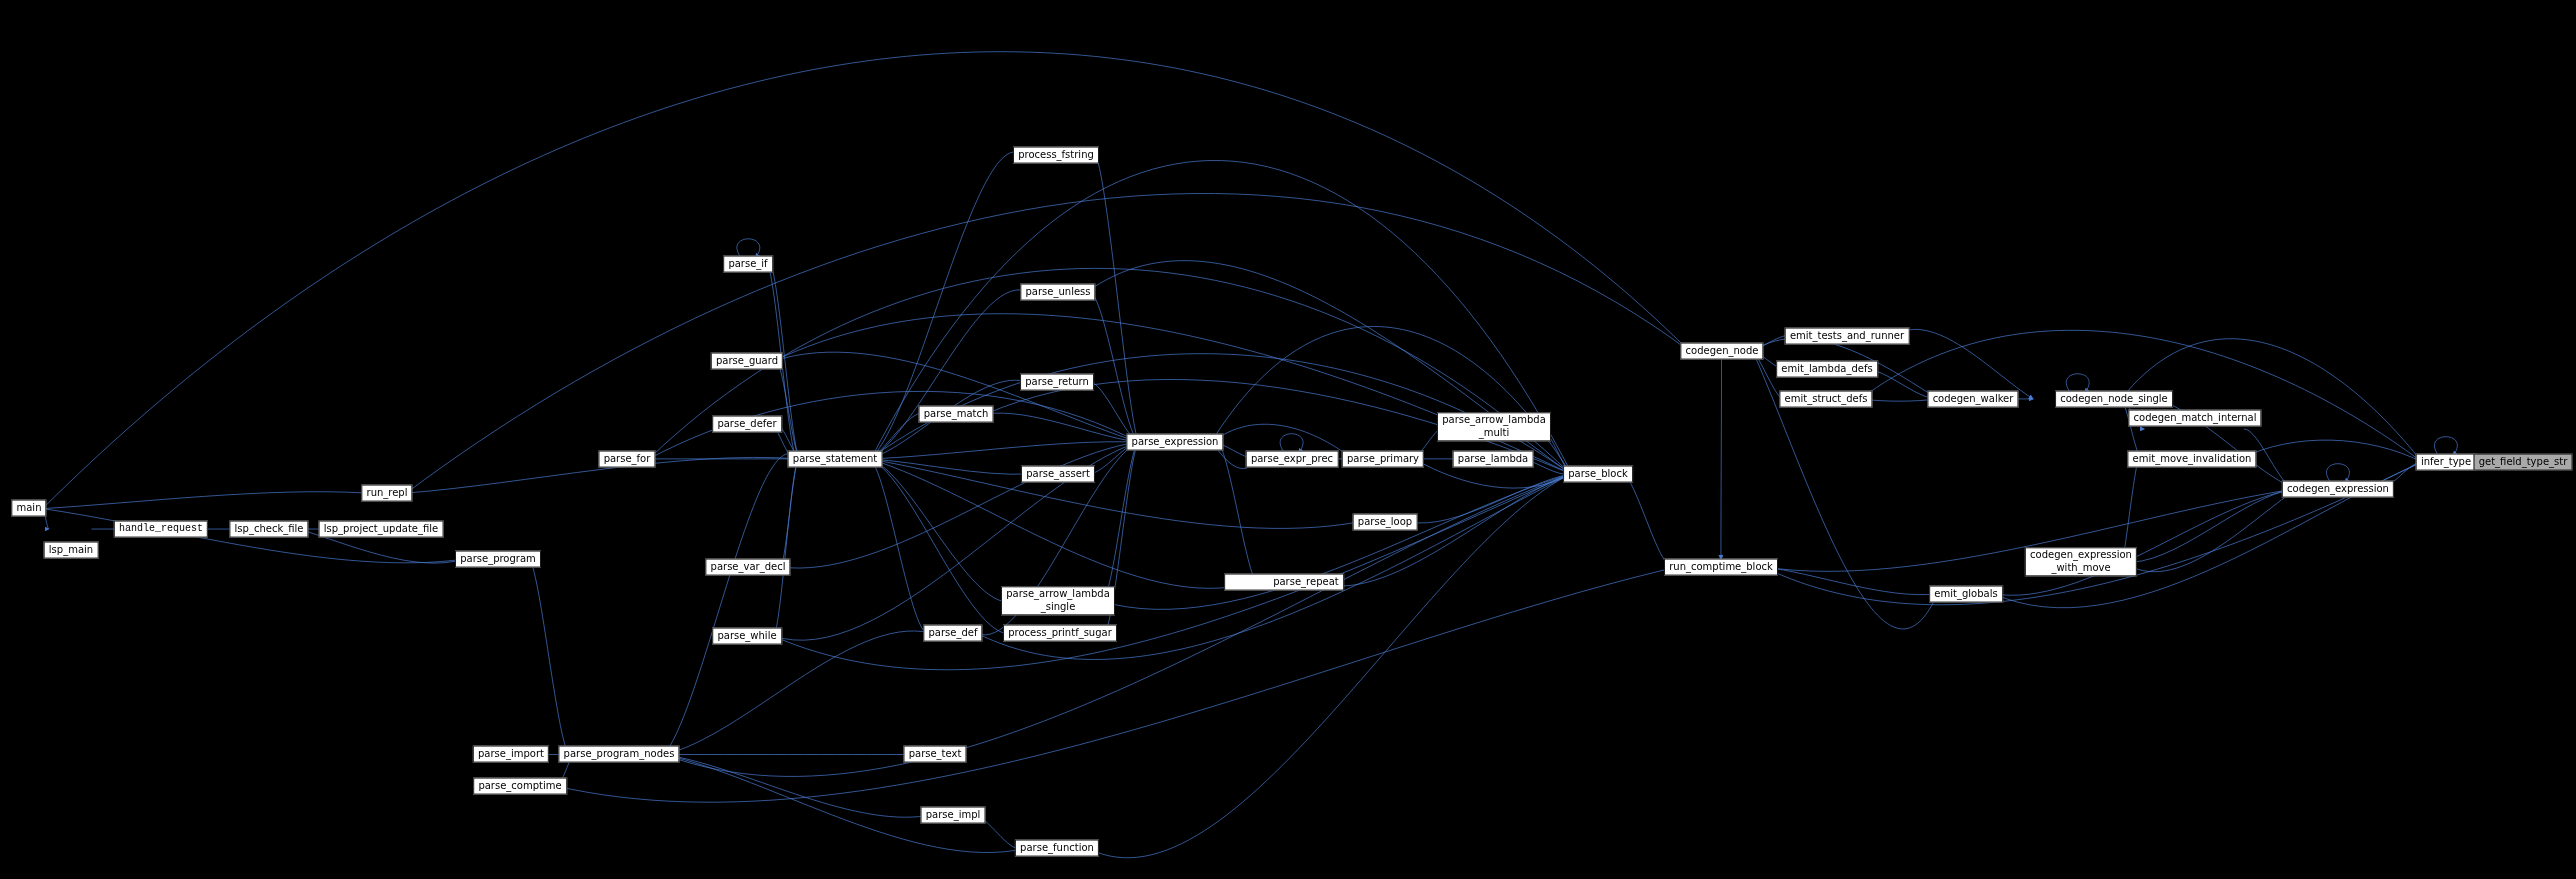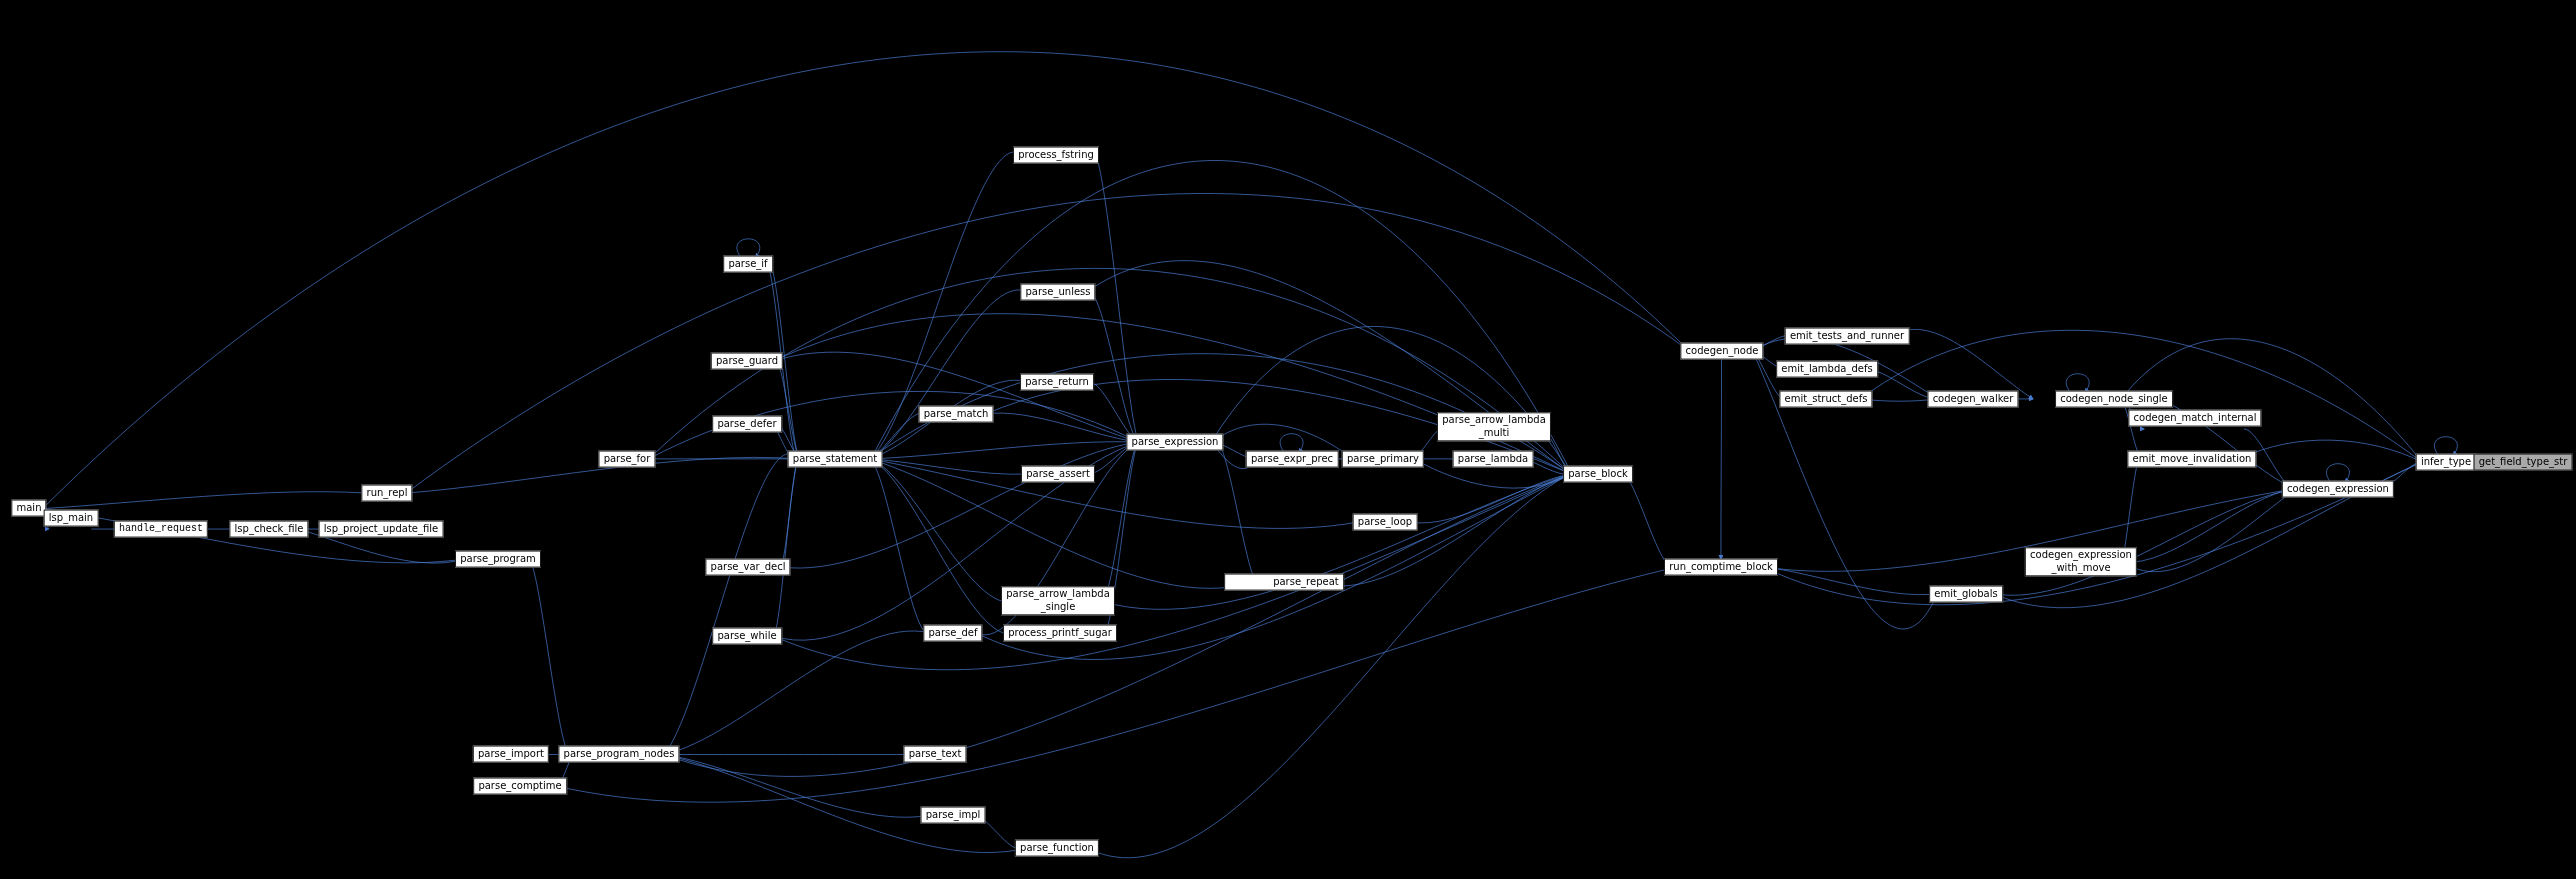--- a/index.html
+++ b/index.html
@@ -145,21 +145,21 @@
         <path class="edge" stroke="#4b7fd6" marker-end="url(#arrow)" d="M3539,937 C3625.7,947 3741.3,825 3828,815"></path>
         <path class="edge" stroke="#4b7fd6" marker-end="url(#arrow)" d="M3539,937 C3549.65,892 3563.85,720 3574.5,765"></path>
         <path class="edge" stroke="#4b7fd6" marker-end="url(#arrow)" d="M4117,770 C4125.1,770 4135.9,770 4144,770"></path>
         <path class="edge" stroke="#4b7fd6" marker-end="url(#arrow)" d="M4067,759.5 C4035,717.5 4123,717.5 4091,759.5"></path>
         <path class="edge" stroke="#4b7fd6" marker-end="url(#arrow)" d="M3325,990 C3475.9,1015 3677.1,840 3828,815"></path>
         <path class="edge" stroke="#4b7fd6" marker-end="url(#arrow)" d="M3325,990 C3539.2,1085 3824.8,865 4039,770"></path>
       </g>
   </svg>
   <div class="nodes" id="nodes">
       <div class="node" style="left: 29px; top: 508px;">main</div>
-      <div class="node" style="left: 71px; top: 518px;">lsp_main</div>
+      <div class="node" style="left: 71px; top: 550px;">lsp_main</div>
       <div class="node" style="left: 161px; top: 529px; font-family: Liberation Mono, monospace;">handle_request</div>
       <div class="node" style="left: 269px; top: 529px;">lsp_check_file</div>
       <div class="node" style="left: 381px; top: 529px;">lsp_project_update_file</div>
       <div class="node" style="left: 387px; top: 493px;">run_repl</div>
       <div class="node" style="left: 498px; top: 559px;">parse_program</div>
       <div class="node" style="left: 511px; top: 754px;">parse_import</div>
       <div class="node" style="left: 520px; top: 786px;">parse_comptime</div>
       <div class="node" style="left: 619px; top: 754px;">parse_program_nodes</div>
       <div class="node" style="left: 627px; top: 459px;">parse_for</div>
       <div class="node" style="left: 835px; top: 459px;">parse_statement</div>

